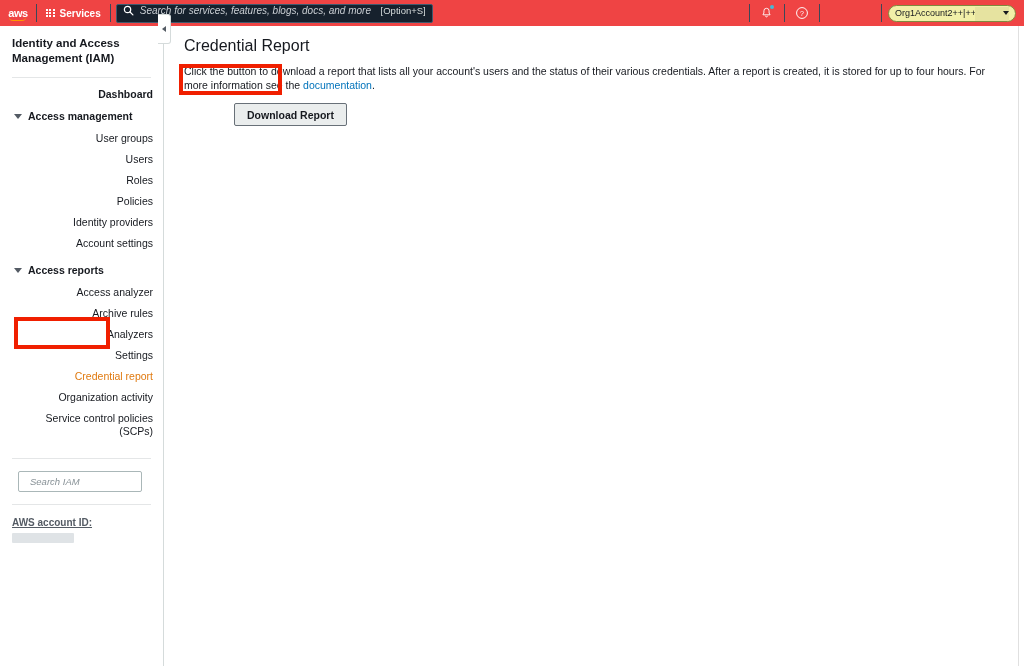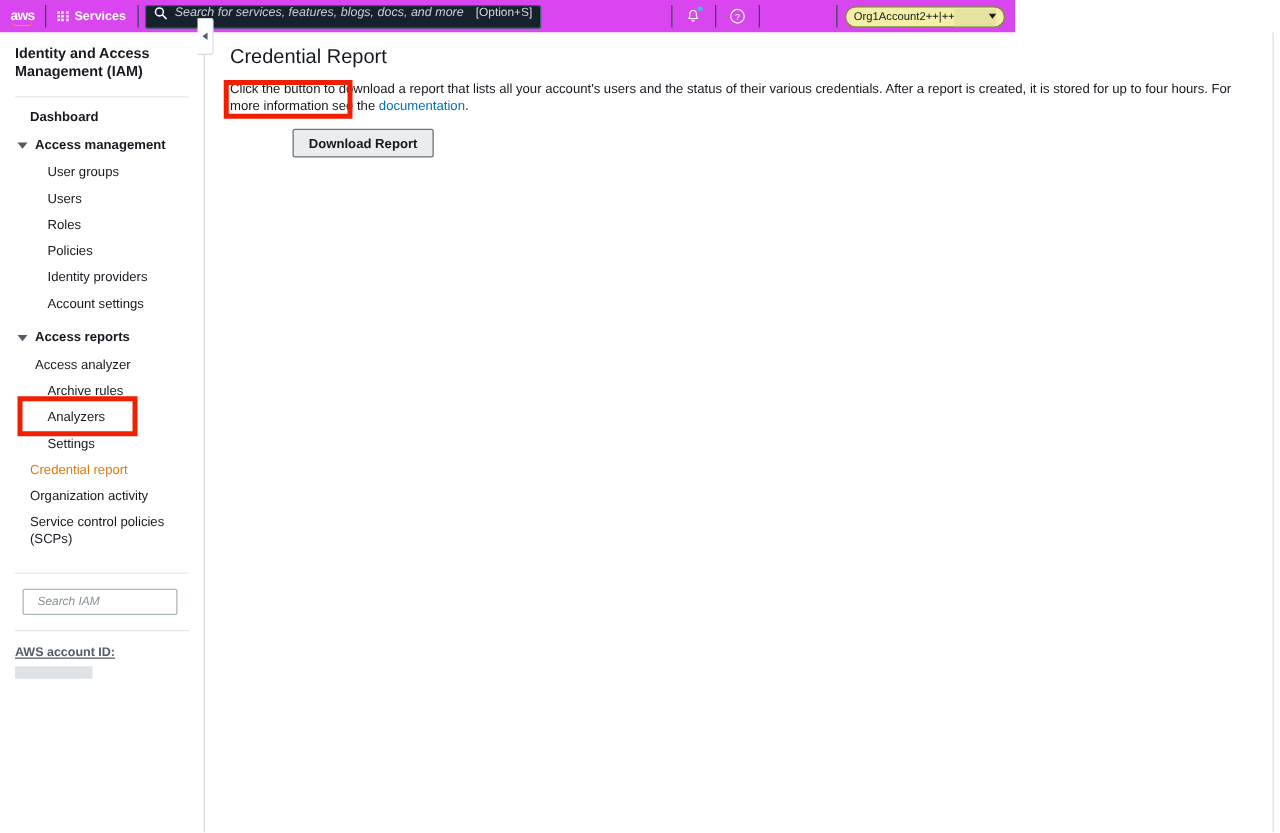--- a/index.html
+++ b/index.html
@@ -8,22 +8,22 @@
     width: 1024px; height: 666px;
     background: #ffffff;
     font-family: "Liberation Sans", sans-serif;
     overflow: hidden;
   }
   body { position: relative; }
 
   
   .topbar {
     position: absolute; top: 0; left: 0;
-    width: 812px; height: 26px;
-    background: #d946ef;
+    width: 1024px; height: 26px;
+    background: #ef4444;
     display: flex; align-items: center;
     color: #ffffff;
   }
   .aws-logo {
     width: 36px; height: 26px;
     display: flex; align-items: center; justify-content: center;
     position: relative;
   }
   .aws-logo .aws-word {
     font-size: 11px; font-weight: bold; letter-spacing: -0.5px;
@@ -145,20 +145,21 @@
   .sidebar-rule {
     height: 1px; background: #e4e6e7;
     margin: 11px 12px 0 12px;
   }
   .nav { padding-top: 6px; }
   .nav-item {
     font-size: 10.5px; color: #16191f;
     padding: 4px 10px 4px 24px;
     line-height: 13px;
     cursor: pointer;
+    text-align: right;
   }
   .nav-item.dashboard { font-weight: bold; padding-left: 24px; }
   .nav-group {
     display: flex; align-items: center; gap: 6px;
     font-size: 10.5px; font-weight: bold; color: #16191f;
     padding: 5px 10px 5px 14px;
     line-height: 13px;
     cursor: pointer;
   }
   .tri-down {

